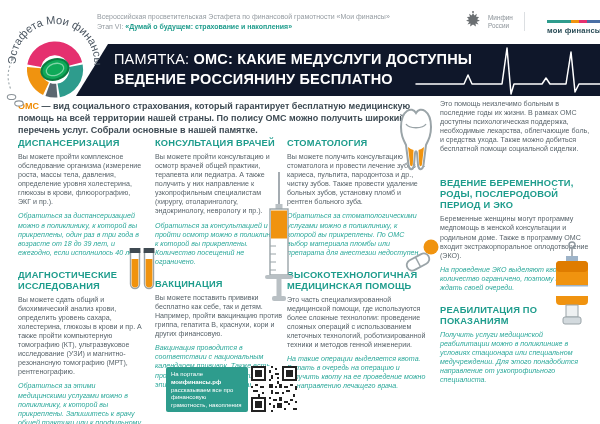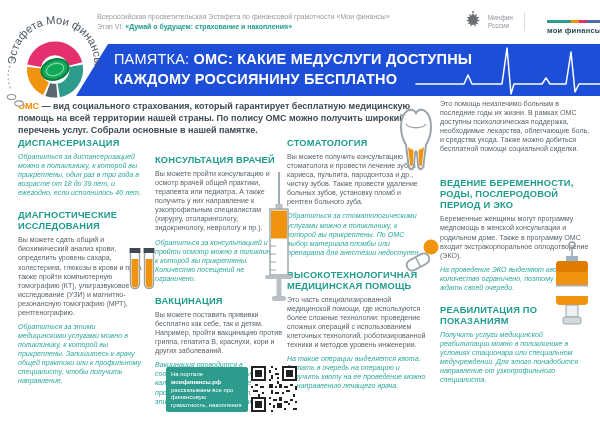--- a/index.html
+++ b/index.html
@@ -16,36 +16,36 @@
   .hdr-divider{left:524px;top:12px;width:1px;height:19px;background:#dcdfe2;}
   .moifin{left:533px;top:20px;width:58px;margin-left:14px;}
   .moifin-bar{display:flex;height:3px;width:56px;margin-bottom:3px;}
   .moifin-bar i{display:block;height:3px;}
   .moifin-text{font-size:7.6px;font-weight:bold;color:#2b4d57;letter-spacing:.2px;}
 
   
   .logo-estafeta{left:2px;top:8px;width:106px;height:106px;z-index:3;}
 
   
-  .banner{left:62px;top:44px;width:538px;height:52px;background:#1d4ed8;
+  .banner{left:62px;top:44px;width:538px;height:52px;background:#0f172a;
           clip-path:polygon(46px 0,100% 0,100% 100%,14px 100%);z-index:1;}
   .banner-text{position:absolute;left:52px;top:6px;color:#fff;font-size:14.5px;
                line-height:1.35;font-weight:800;letter-spacing:.2px;}
   .banner-text .pfx{font-weight:400;}
   .ecg{position:absolute;left:392px;top:0;width:146px;height:52px;overflow:visible;}
 
   
   .intro{left:18px;top:101px;width:414px;font-size:9px;font-weight:bold;
          color:#3e4b54;line-height:1.33;}
   .intro .lead{color:#ef8a00;}
 
   
   .col{position:absolute;}
   .col1{left:18px;top:138px;width:127px;}
-  .col2{left:155px;top:138px;width:131px;margin-top:17px;}
+  .col2{left:155px;top:138px;width:131px;}
   .col3{left:287px;top:138px;width:139px;}
   .col4{left:440px;top:100px;width:154px;}
   h3{margin:0 0 4px 0;font-size:9.3px;line-height:1.18;color:#1e9c8c;
      letter-spacing:.2px;text-transform:uppercase;}
   p.body{margin:0 0 5px 0;font-size:7.1px;line-height:1.28;color:#59646b;}
   p.note{margin:0 0 12px 0;font-size:7.1px;line-height:1.28;color:#2ba89a;font-style:italic;}
 
   
   .qr-box{left:166px;top:367px;width:82px;height:45px;background:#2e9c8d;border-radius:2px;
           color:#fff;font-size:6px;line-height:1.3;padding:4px 5px;box-sizing:border-box;}
@@ -96,63 +96,64 @@
     <ellipse cx="50" cy="58" rx="13" ry="9.5" transform="rotate(-18 50 58)" fill="#0fa958" stroke="#0a7d41" stroke-width="2"></ellipse>
     <ellipse cx="50" cy="58" rx="8.5" ry="5.5" transform="rotate(-18 50 58)" fill="none" stroke="#7fd4a6" stroke-width="1.2"></ellipse>
     <path d="M8,76 Q2,60 12,46" stroke="#9aa4a8" stroke-width="1" stroke-dasharray="2,2" fill="none"></path>
     <ellipse cx="9" cy="84" rx="4" ry="2.4" fill="#fff" stroke="#8a9298" stroke-width="1"></ellipse>
     <ellipse cx="16" cy="90" rx="4" ry="2.4" fill="#fff" stroke="#8a9298" stroke-width="1"></ellipse>
   </svg>
 
   <div class="abs banner">
     <div class="banner-text">
       <span class="pfx">ПАМЯТКА: </span><span>ОМС: КАКИЕ МЕДУСЛУГИ ДОСТУПНЫ</span><br>
-      <span>КАЖДОМУ РОССИЯНИНУ БЕСПЛАТНО</span>
+      <span>ВЕДЕНИЕ РОССИЯНИНУ БЕСПЛАТНО</span>
     </div>
     <svg class="ecg" viewBox="0 0 146 52" preserveAspectRatio="none" style="overflow:visible">
       <polyline points="-38,40 10,40 14,31 18,40 48,40 53,4 57,50 60,40 88,40 92,34 96,40 112,40 117,8 121,48 125,40 146,40" fill="none" stroke="#ffffff" stroke-width="1.5" stroke-linejoin="round" stroke-linecap="round"></polyline>
     </svg>
   </div>
 
   <div class="abs intro"><span class="lead">ОМС</span><span> — вид социального страхования, который гарантирует бесплатную медицинскую помощь на всей территории нашей страны. По полису ОМС можно получить широкий перечень услуг. Собрали основные в нашей памятке.</span></div>
 
   <div class="col col1">
     <div>
       <h3>ДИСПАНСЕРИЗАЦИЯ</h3>
+      <p class="body">Вы можете пройти комплексное обследование организма (измерение роста, массы тела, давления, определение уровня холестерина, глюкозы в крови, флюорографию, ЭКГ и пр.).</p>
       <p class="note">Обратиться за диспансеризацией можно в поликлинику, к которой вы прикреплены, один раз в три года в возрасте от 18 до 39 лет, и ежегодно, если исполнилось 40 лет.</p>
     </div>
     <div>
       <h3>ДИАГНОСТИЧЕСКИЕ ИССЛЕДОВАНИЯ</h3>
       <p class="body">Вы можете сдать общий и биохимический анализ крови, определить уровень сахара, холестерина, глюкозы в крови и пр. А также пройти компьютерную томографию (КТ), ультразвуковое исследование (УЗИ) и магнитно-резонансную томографию (МРТ), рентгенографию.</p>
       <p class="note">Обратиться за этими медицинскими услугами можно в поликлинику, к которой вы прикреплены. Запишитесь к врачу общей практики или к профильному специалисту, чтобы получить направление.</p>
     </div>
   </div>
 
   <div class="col col2">
     <div>
       <h3>КОНСУЛЬТАЦИЯ ВРАЧЕЙ</h3>
       <p class="body">Вы можете пройти консультацию и осмотр врачей общей практики, терапевта или педиатра. А также получить у них направление к узкопрофильным специалистам (хирургу, отоларингологу, эндокринологу, неврологу и пр.).</p>
       <p class="note">Обратиться за консультацией и пройти осмотр можно в поликлинике, к которой вы прикреплены. Количество посещений не ограничено.</p>
     </div>
     <div>
       <h3>ВАКЦИНАЦИЯ</h3>
-      <p class="body">Вы можете поставить прививки бесплатно как себе, так и детям. Например, пройти вакцинацию против гриппа, гепатита В, краснухи, кори и других заболеваний.</p>
+      <p class="body">Вы можете поставить прививки бесплатно как себе, так и детям. Например, пройти вакцинацию против гриппа, гепатита В, краснухи, кори и других финансовую.</p>
       <p class="note">Вакцинация проводится в соответствии с национальным календарем прививок. Также есть профилактические прививки по эпидемиологическим показаниям.</p>
     </div>
   </div>
 
   <div class="col col3">
     <div>
       <h3>СТОМАТОЛОГИЯ</h3>
       <p class="body">Вы можете получить консультацию стоматолога и провести лечение зубов — кариеса, пульпита, пародонтоза и др., чистку зубов. Также провести удаление больных зубов, установку пломб и рентген больного зуба.</p>
       <p class="note">Обратиться за стоматологическими услугами можно в поликлинику, к которой вы прикреплены. По ОМС выбор материала пломбы или препарата для анестезии недоступен.</p>
     </div>
     <div>
       <h3>ВЫСОКОТЕХНОЛОГИЧНАЯ МЕДИЦИНСКАЯ ПОМОЩЬ</h3>
-      <p class="body">Это часть специализированной медицинской помощи, где используются более сложные технологии: проведение сложных операций с использованием клеточных технологий, роботизированной техники и методов уровень инженерии.</p>
+      <p class="body">Это часть специализированной медицинской помощи, где используются более сложные технологии: проведение сложных операций с использованием клеточных технологий, роботизированной техники и методов генной инженерии.</p>
       <p class="note">На такие операции выделяется квота. Встать в очередь на операцию и получить квоту на ее проведение можно по направлению лечащего врача.</p>
     </div>
   </div>
 
   <div class="col col4">
     <div>
       <p class="body" style="margin-bottom:24px">Это помощь неизлечимо больным в последние годы их жизни. В рамках ОМС доступны психологическая поддержка, необходимые лекарства, облегчающие боль, и средства ухода. Также можно добиться бесплатной помощи социальной сиделки.</p>
     </div>
     <div>
       <h3>ВЕДЕНИЕ БЕРЕМЕННОСТИ, РОДЫ, ПОСЛЕРОДОВОЙ ПЕРИОД И ЭКО</h3>

